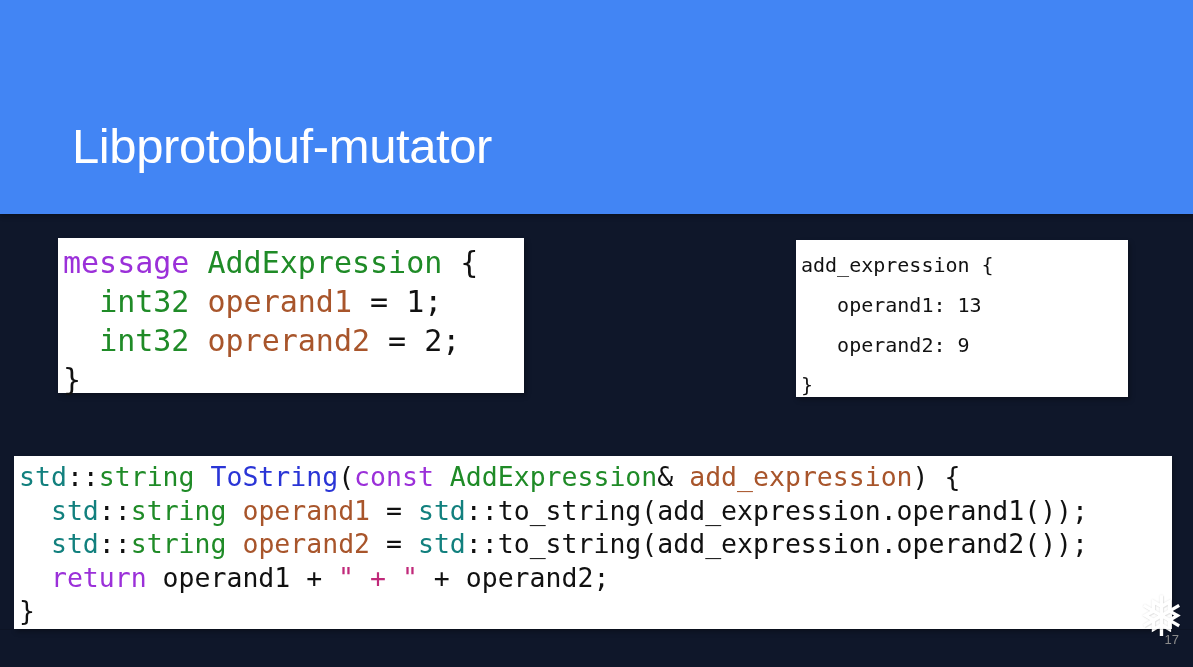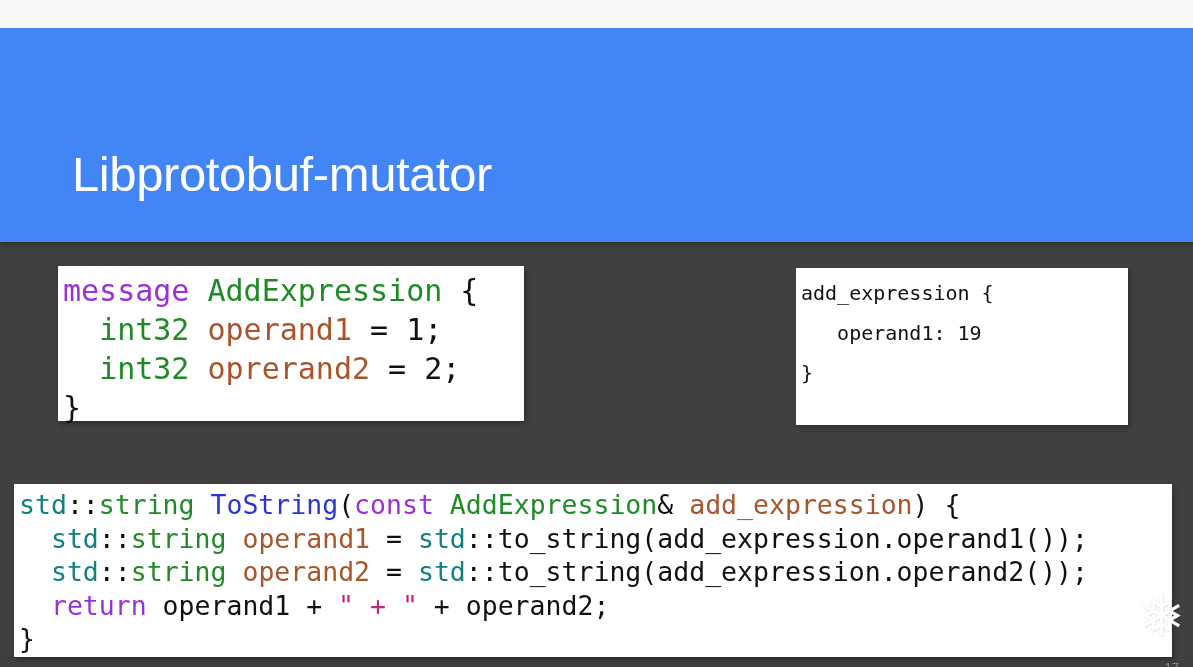--- a/index.html
+++ b/index.html
@@ -12,23 +12,22 @@
     background: #f8f8f8;
     font-family: "Liberation Sans", sans-serif;
     overflow: hidden;
     position: relative;
   }
 
   
   #slide {
     position: absolute;
     inset: 0;
-    background: #404040;
+    background: #0f172a;
     overflow: hidden;
-    margin-top: 28px;
   }
 
   
   #header-band {
     position: absolute;
     left: 0;
     top: 0;
     width: 1193px;
     height: 214px;
     background: #4285f4;
@@ -159,21 +158,21 @@
 <body>
 
 <div id="slide">
 
   <div id="header-band">
     <div id="slide-title">Libprotobuf-mutator</div>
   </div>
 
   <div class="code-box" id="proto-box"><div class="code-line"><span class="tok-keyword">message</span><span class="tok-plain"> </span><span class="tok-type">AddExpression</span><span class="tok-plain"> {</span></div><div class="code-line"><span class="tok-plain">  </span><span class="tok-type">int32</span><span class="tok-plain"> </span><span class="tok-ident">operand1</span><span class="tok-plain"> = 1;</span></div><div class="code-line"><span class="tok-plain">  </span><span class="tok-type">int32</span><span class="tok-plain"> </span><span class="tok-ident">oprerand2</span><span class="tok-plain"> = 2;</span></div><div class="code-line"><span class="tok-plain">}</span></div></div>
 
-  <div class="code-box" id="text-box"><div class="code-line"><span class="tok-plain">add_expression {</span></div><div class="code-line"><span class="tok-plain">   operand1: 19</span></div><div class="code-line"><span class="tok-plain">}</span></div></div>
+  <div class="code-box" id="text-box"><div class="code-line"><span class="tok-plain">add_expression {</span></div><div class="code-line"><span class="tok-plain">   operand1: 13</span></div><div class="code-line"><span class="tok-plain">   operand2: 9</span></div><div class="code-line"><span class="tok-plain">}</span></div></div>
 
   <div class="code-box" id="cpp-box"><div class="code-line"><span class="tok-ns">std</span><span class="tok-plain">::</span><span class="tok-type">string</span><span class="tok-plain"> </span><span class="tok-fn">ToString</span><span class="tok-plain">(</span><span class="tok-keyword">const</span><span class="tok-plain"> </span><span class="tok-type">AddExpression</span><span class="tok-plain">&amp; </span><span class="tok-ident">add_expression</span><span class="tok-plain">) {</span></div><div class="code-line"><span class="tok-plain">  </span><span class="tok-ns">std</span><span class="tok-plain">::</span><span class="tok-type">string</span><span class="tok-plain"> </span><span class="tok-ident">operand1</span><span class="tok-plain"> = </span><span class="tok-ns">std</span><span class="tok-plain">::to_string(add_expression.operand1());</span></div><div class="code-line"><span class="tok-plain">  </span><span class="tok-ns">std</span><span class="tok-plain">::</span><span class="tok-type">string</span><span class="tok-plain"> </span><span class="tok-ident">operand2</span><span class="tok-plain"> = </span><span class="tok-ns">std</span><span class="tok-plain">::to_string(add_expression.operand2());</span></div><div class="code-line"><span class="tok-plain">  </span><span class="tok-keyword">return</span><span class="tok-plain"> operand1 + </span><span class="tok-string">" + "</span><span class="tok-plain"> + operand2;</span></div><div class="code-line"><span class="tok-plain">}</span></div></div>
 
   <div id="watermark">
     <span class="wm-glyph">❅</span>
   </div>
 
   <div id="footer-rule"></div>
   <div id="page-number">17</div>
 

